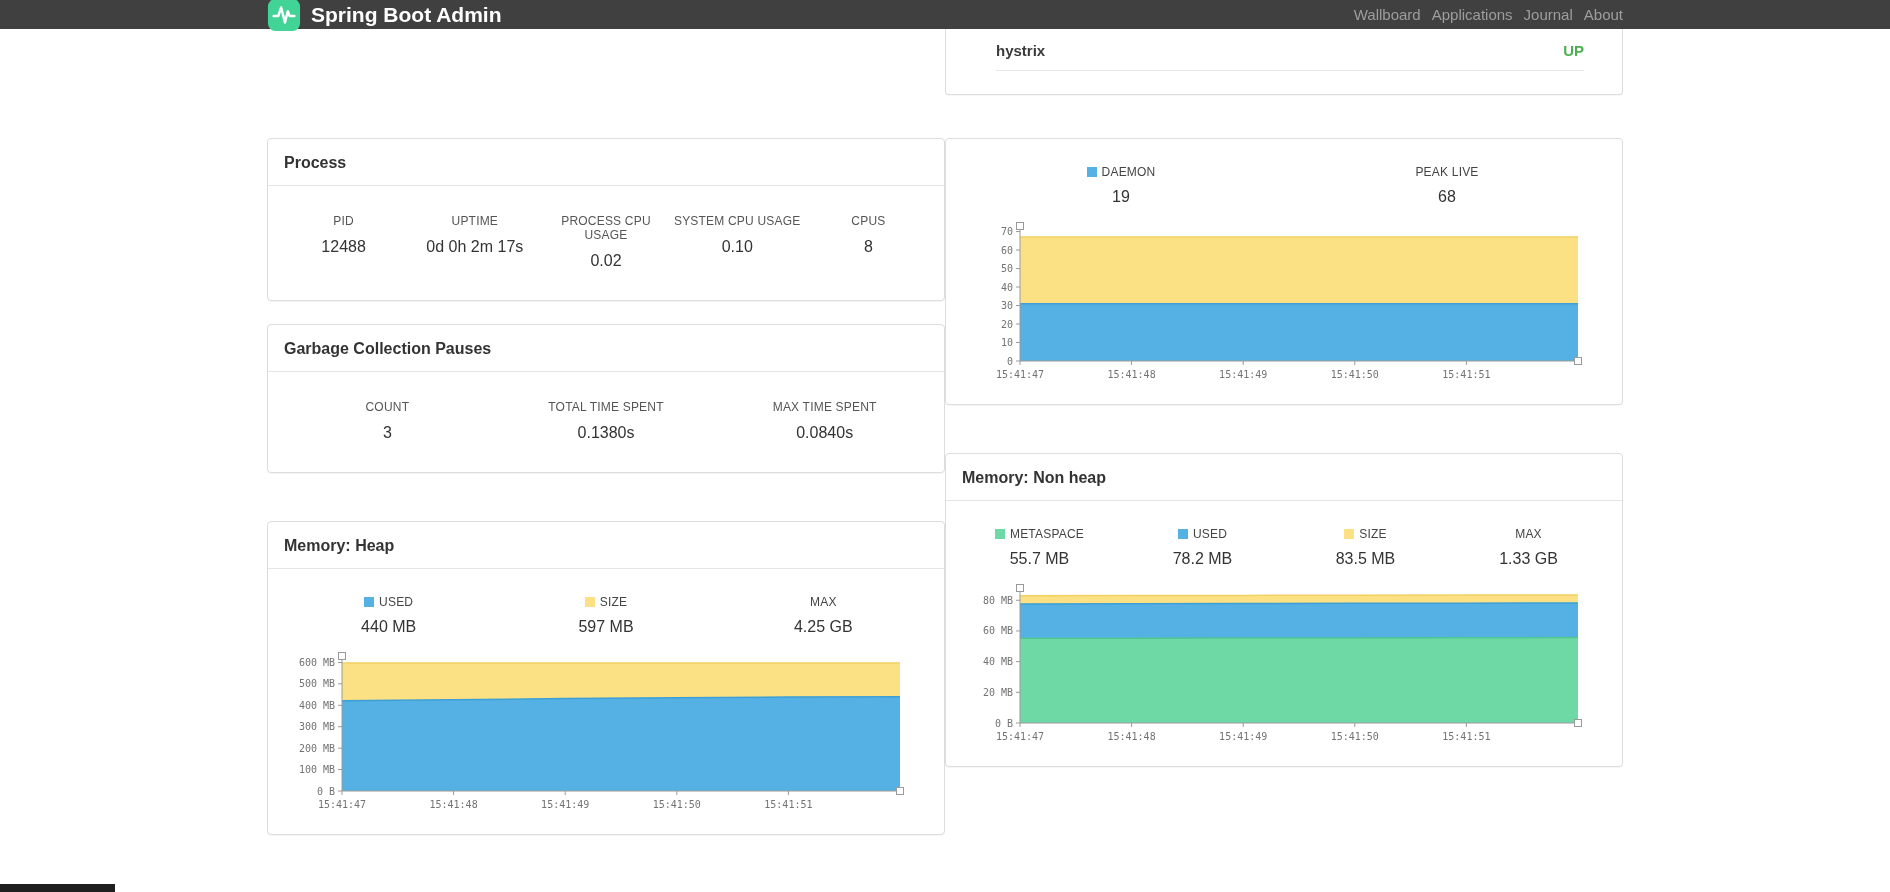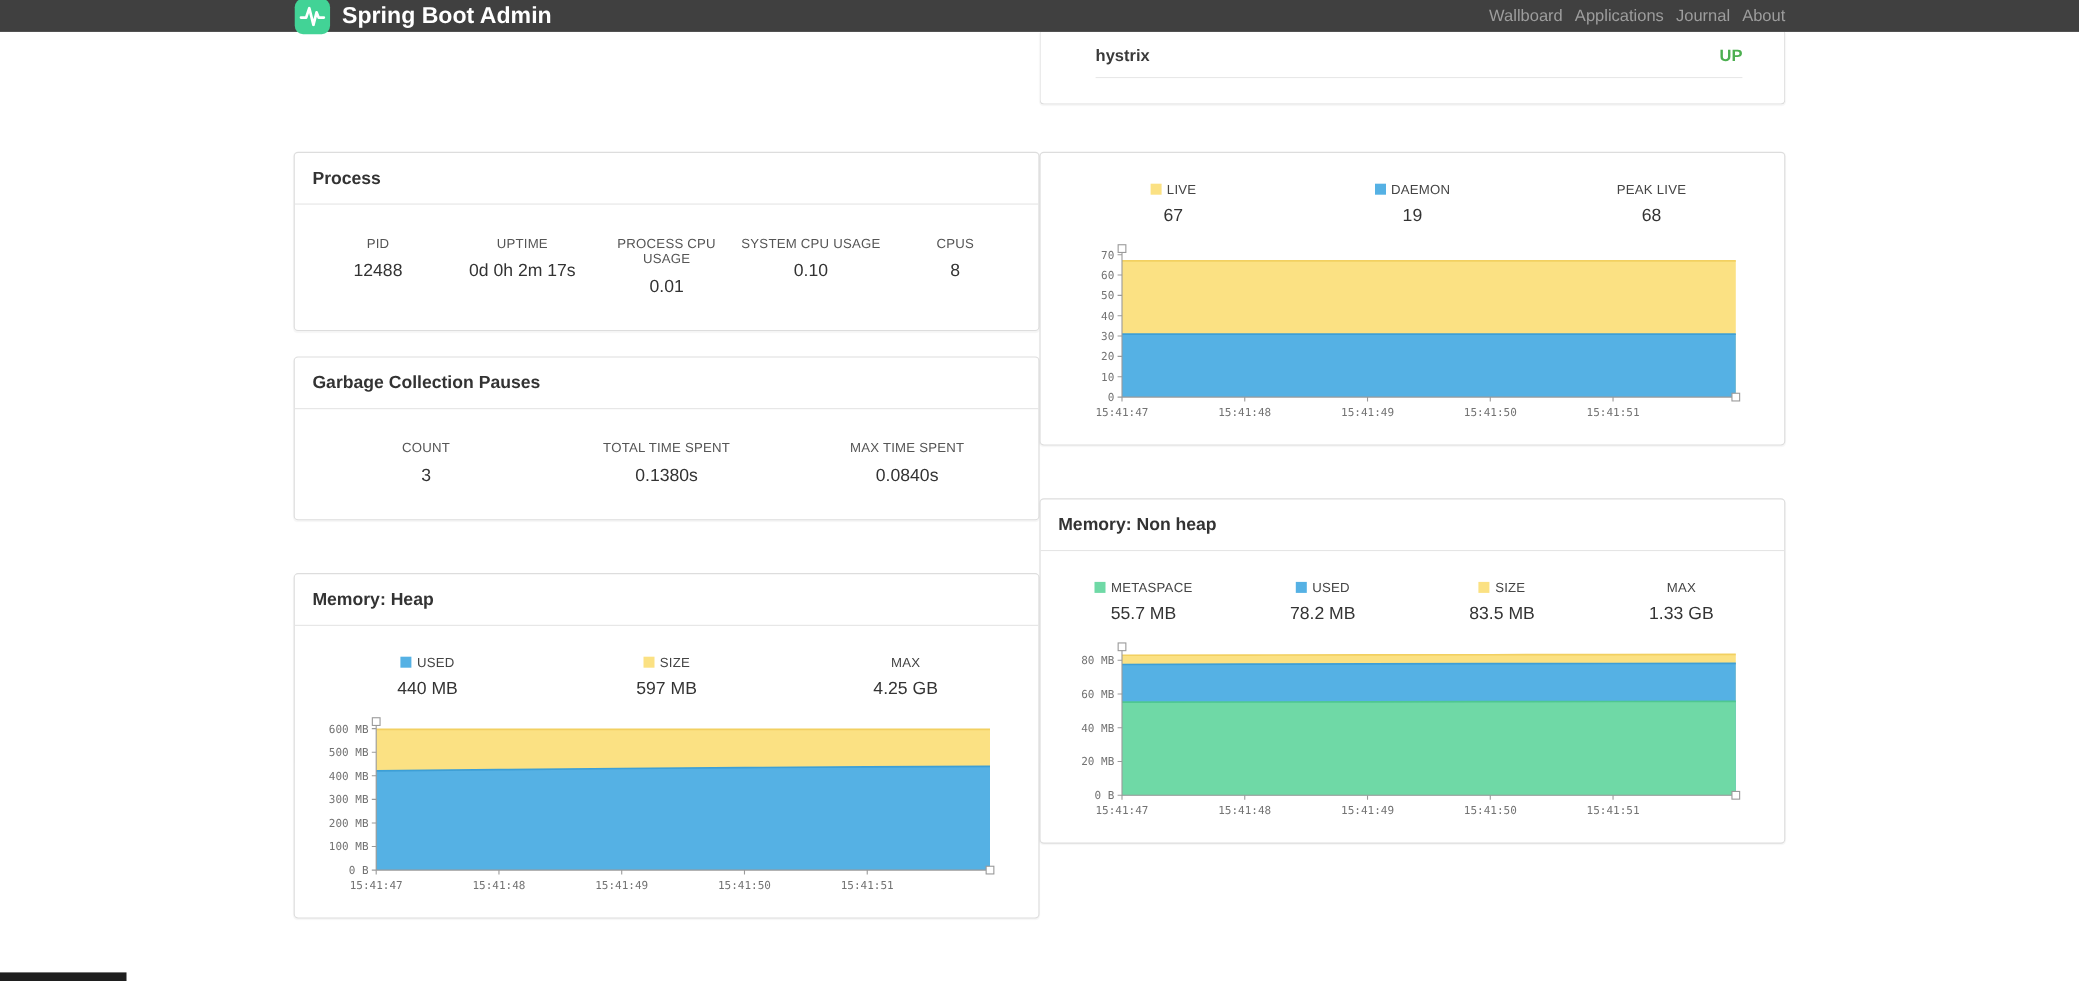--- a/index.html
+++ b/index.html
@@ -93,21 +93,21 @@
         <div class="stat">
           <div class="stat-label">PID</div>
           <div class="stat-value">12488</div>
         </div>
         <div class="stat">
           <div class="stat-label">UPTIME</div>
           <div class="stat-value">0d 0h 2m 17s</div>
         </div>
         <div class="stat">
           <div class="stat-label">PROCESS CPU USAGE</div>
-          <div class="stat-value">0.01</div>
+          <div class="stat-value">0.02</div>
         </div>
         <div class="stat">
           <div class="stat-label">SYSTEM CPU USAGE</div>
           <div class="stat-value">0.10</div>
         </div>
         <div class="stat">
           <div class="stat-label">CPUS</div>
           <div class="stat-value">8</div>
         </div>
       </div>
@@ -195,26 +195,20 @@
 
     <div class="card health-card">
       <div class="health-inner">
         <span class="service-name">hystrix</span>
         <span class="status-up">UP</span>
       </div>
     </div>
 
     <div class="card mt-threads">
       <div class="legend-row">
-        <div class="legend">
-          <div class="legend-label">
-            <span class="sq" style="background-color: rgb(251, 225, 131);"></span><span>LIVE</span>
-          </div>
-          <div class="legend-value">67</div>
-        </div>
         <div class="legend">
           <div class="legend-label">
             <span class="sq" style="background-color: rgb(85, 177, 228);"></span><span>DAEMON</span>
           </div>
           <div class="legend-value">19</div>
         </div>
         <div class="legend">
           <div class="legend-label">PEAK LIVE</div>
           <div class="legend-value">68</div>
         </div>

